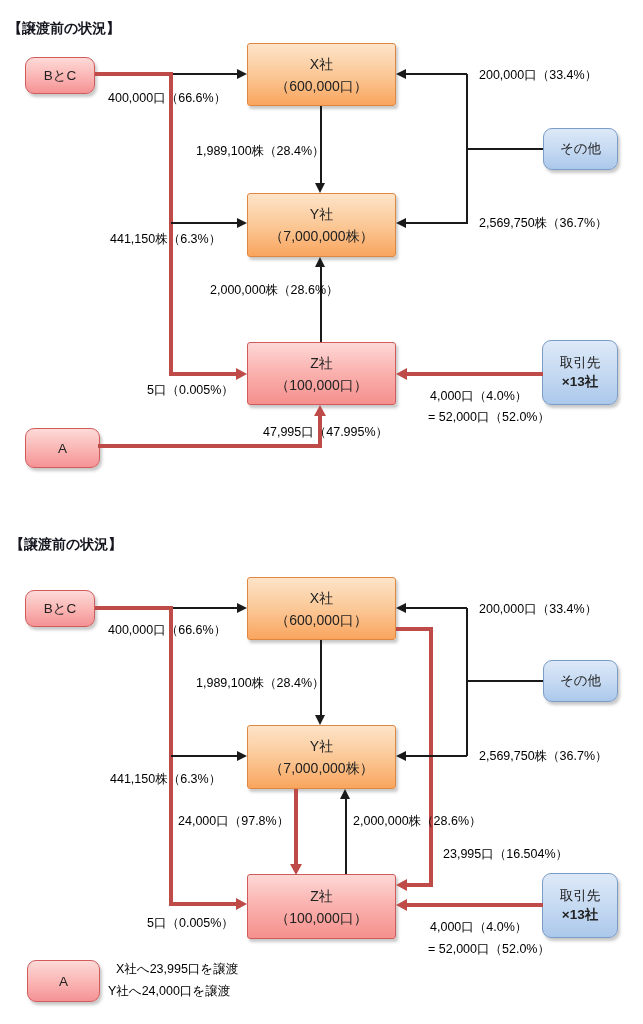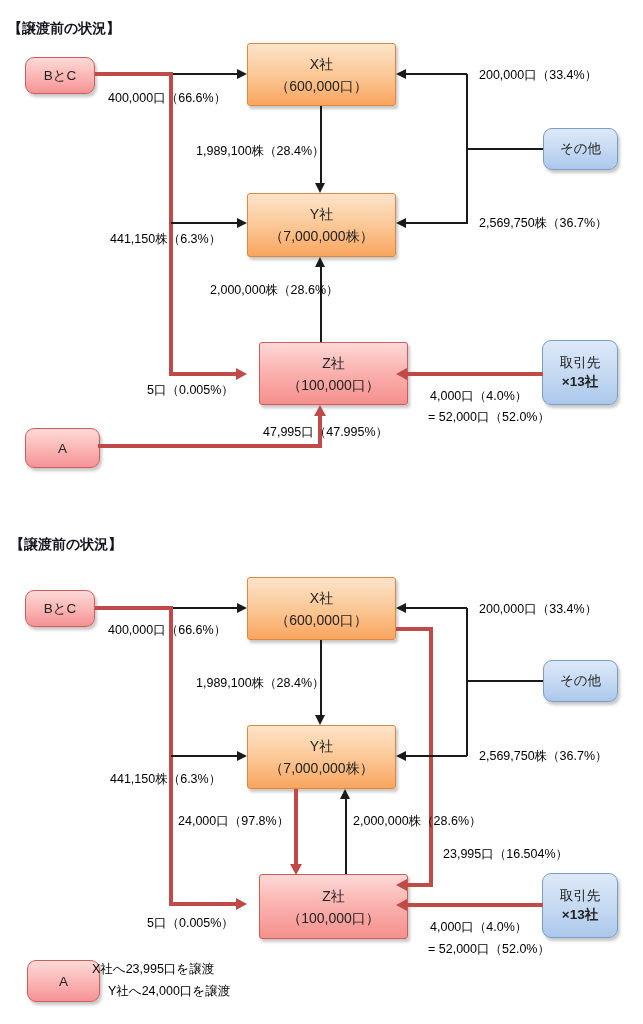--- a/index.html
+++ b/index.html
@@ -5,21 +5,21 @@
   html,body{margin:0;padding:0;background:#fff;}
   .canvas{position:relative;width:643px;height:1024px;background:#ffffff;
           font-family:"Liberation Sans",sans-serif;overflow:hidden;}
   .title{position:absolute;font-size:14px;font-weight:bold;color:#15151f;white-space:nowrap;}
   .box{position:absolute;box-sizing:border-box;display:flex;flex-direction:column;
        justify-content:center;align-items:center;color:#222;
        box-shadow:2px 3px 3px rgba(110,110,110,.38);}
   .company{border:1.5px solid #e0873f;border-radius:3px;
        background:linear-gradient(180deg,#fde4c9 0%,#fbc795 52%,#f9a55e 100%);}
   .companyP{border:1.5px solid #cf5b5b;border-radius:3px;
-       background:linear-gradient(180deg,#fdd8d6 0%,#fab0ad 50%,#f5908d 100%);margin-left:12px;}
+       background:linear-gradient(180deg,#fdd8d6 0%,#fab0ad 50%,#f5908d 100%);}
   .pink{border:1.5px solid #cf5b5b;border-radius:9px;
        background:linear-gradient(180deg,#fddad8 0%,#fab4b2 55%,#f59295 100%);}
   .blue{border:1.5px solid #7a9cc6;border-radius:9px;
        background:linear-gradient(180deg,#dde9f8 0%,#c6daf2 50%,#abc8eb 100%);}
   .bl1{font-size:14px;line-height:20px;}
   .bl2{font-size:14px;line-height:20px;margin-top:2px;}
   .sl{font-size:13.5px;}
   .slb{font-size:13.5px;font-weight:bold;margin-top:1px;}
   .lab{position:absolute;font-size:12.5px;color:#000;white-space:nowrap;}
   .note{position:absolute;font-size:12.5px;color:#000;white-space:nowrap;}
@@ -167,16 +167,16 @@
   <div class="lab" style="left:479px;top:601px">200,000口（33.4%）</div>
   <div class="lab" style="left:196px;top:675px">1,989,100株（28.4%）</div>
   <div class="lab" style="left:479px;top:748px">2,569,750株（36.7%）</div>
   <div class="lab" style="left:110px;top:771px">441,150株（6.3%）</div>
   <div class="lab" style="left:178px;top:813px">24,000口（97.8%）</div>
   <div class="lab" style="left:353px;top:813px">2,000,000株（28.6%）</div>
   <div class="lab" style="left:443px;top:846px">23,995口（16.504%）</div>
   <div class="lab" style="left:147px;top:915px">5口（0.005%）</div>
   <div class="lab" style="left:430px;top:919px">4,000口（4.0%）</div>
   <div class="lab" style="left:428px;top:941px">= 52,000口（52.0%）</div>
-  <div class="note" style="left:92px;top:961px">X社へ23,995口を譲渡</div>
+  <div class="note" style="left:116px;top:961px">X社へ23,995口を譲渡</div>
   <div class="note" style="left:108px;top:983px">Y社へ24,000口を譲渡</div>
 
 </div>
 
 </body></html>

